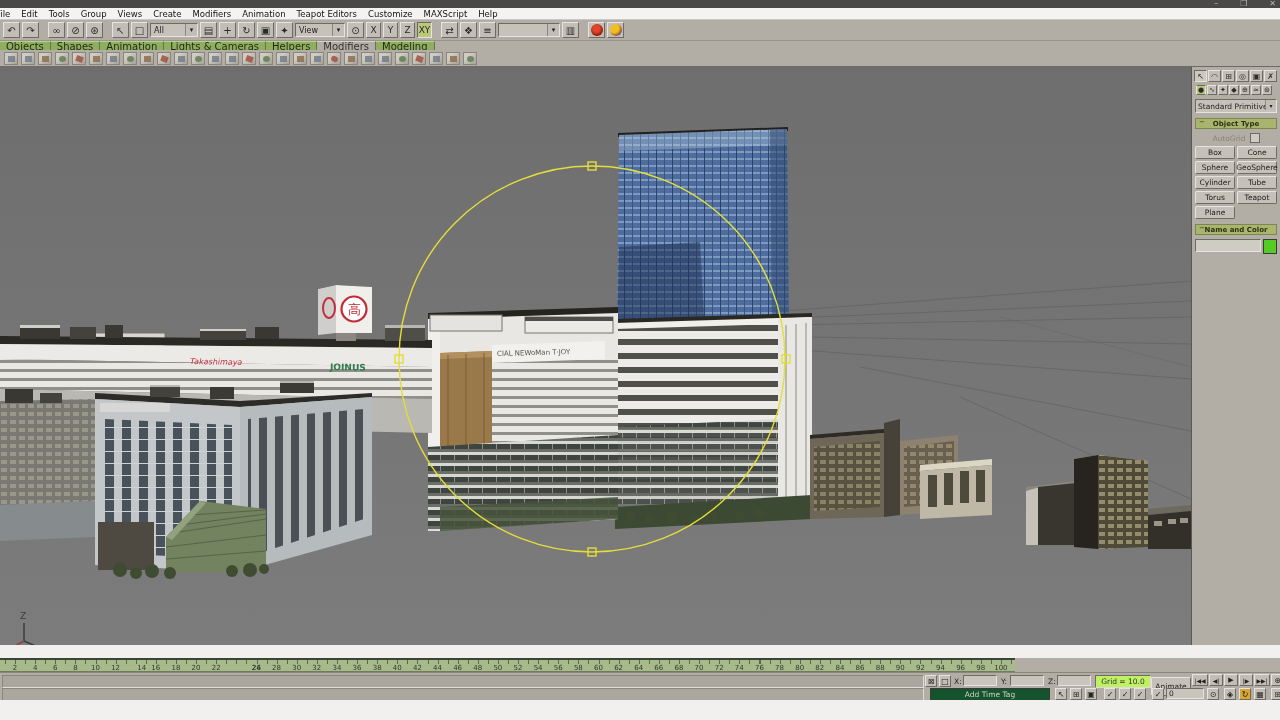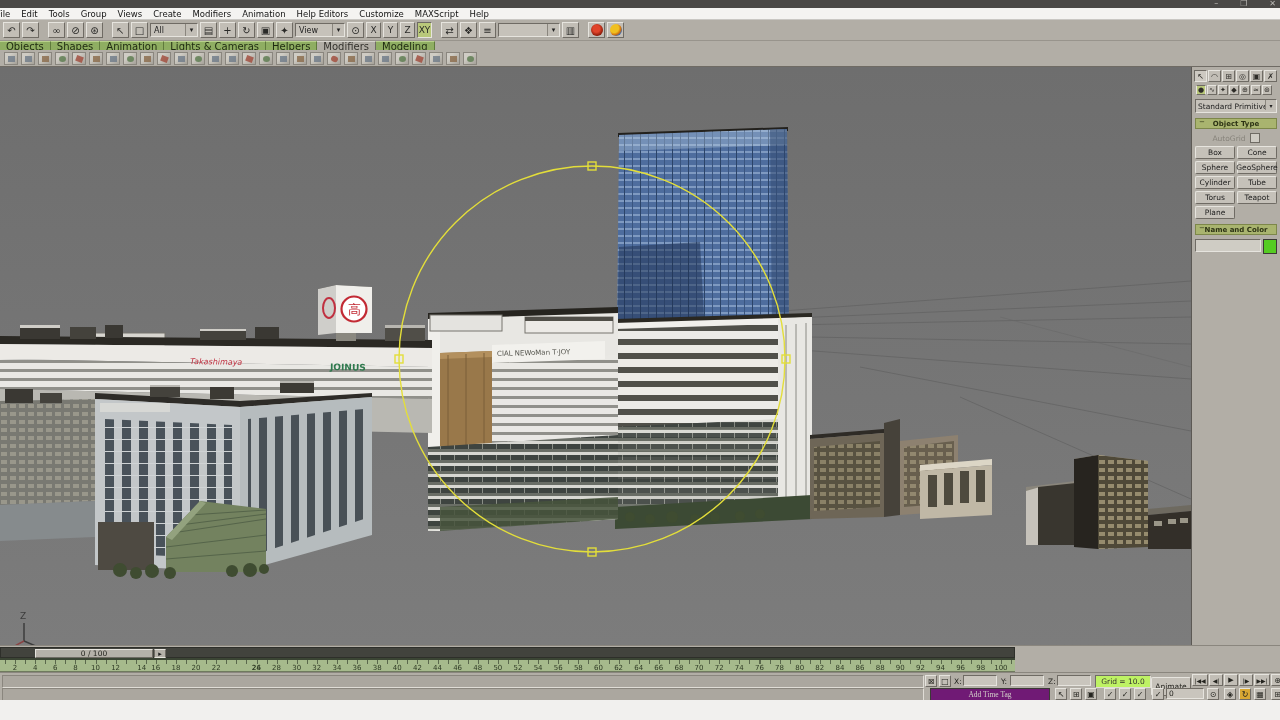--- a/index.html
+++ b/index.html
@@ -65,21 +65,21 @@
     background-image:repeating-linear-gradient(90deg,#5a684c 0 1px,transparent 1px 10.06px);background-size:1015px 4px;background-repeat:no-repeat;background-position:5px 0;background-color:#a6ba8c;}
   .ruler .lab{position:absolute;top:4px;transform:translateX(-50%);font-size:7px;color:#303c26;}
   .statusbar{position:absolute;left:0;top:672px;width:1280px;height:28px;background:#b2aea6;border-top:1px solid #8a867e;}
   .promptline{position:absolute;left:2px;top:2px;width:920px;height:11px;background:#aba79f;border:1px solid;border-color:#8a867e #e0ddd6 #e0ddd6 #8a867e;}
   .promptline2{position:absolute;left:2px;top:15px;width:920px;height:11px;background:#aba79f;border:1px solid;border-color:#8a867e #e0ddd6 #e0ddd6 #8a867e;}
   .sb{position:absolute;font-size:7.5px;color:#24241f;}
   .sb-icon{width:12px;height:12px;background:#c2beb6;border:1px solid;border-color:#e6e4de #6f6b64 #6f6b64 #e6e4de;display:flex;align-items:center;justify-content:center;font-size:8px;box-sizing:border-box;}
   .sb-field{height:11px;background:#c9c5bd;border:1px solid;border-color:#6f6b64 #e6e4de #e6e4de #6f6b64;box-sizing:border-box;font-size:7.5px;display:flex;align-items:center;padding-left:2px;}
   .gridbox{background:#bef264;border:1px solid;border-color:#6f6b64 #e0ddd6 #e0ddd6 #6f6b64;display:flex;align-items:center;justify-content:center;color:#33312c;}
   .animbtn{background:#c5c1b9;border:1px solid;border-color:#e6e4de #6f6b64 #6f6b64 #e6e4de;display:flex;align-items:center;justify-content:center;border-radius:2px;}
-  .timetag{background:#701a75;color:#d4d1cb;display:flex;align-items:center;justify-content:center;border:1px solid #3c3a36;font-family:Liberation Serif, serif;}
+  .timetag{background:#14532d;color:#d4d1cb;display:flex;align-items:center;justify-content:center;border:1px solid #3c3a36;}
   .navhl{background:#d9a833 !important;}
   .whitestrip{position:absolute;left:0;top:700px;width:1280px;height:20px;background:#f1f0ee;}
 </style>
 </head>
 <body>
 
 <div id="app">
 
   <div class="titlebar">
     <div class="winbtns">
@@ -91,21 +91,21 @@
 
   <div class="menubar">
     <span class="mi">File</span>
     <span class="mi">Edit</span>
     <span class="mi">Tools</span>
     <span class="mi">Group</span>
     <span class="mi">Views</span>
     <span class="mi">Create</span>
     <span class="mi">Modifiers</span>
     <span class="mi">Animation</span>
-    <span class="mi">Help Editors</span>
+    <span class="mi">Teapot Editors</span>
     <span class="mi">Customize</span>
     <span class="mi">MAXScript</span>
     <span class="mi">Help</span>
   </div>
 
   <div class="toolbar">
     <div class="ticon">↶</div>
     <div class="ticon">↷</div>
     <div class="tsep"></div>
     <div class="ticon">∞</div>
@@ -454,26 +454,20 @@
     <div class="rollout">
       <span class="minus">−</span>
       <span>Name and Color</span>
     </div>
     <div class="namerow">
       <div class="namefield"></div>
       <div class="swatch" style="background: rgb(85, 204, 34);"></div>
     </div>
   </div>
 
-  <div class="sliderrow">
-    <div class="slidertrack">
-      <div class="sliderhandle">0 / 100</div>
-      <div class="slidernext">▸</div>
-    </div>
-  </div>
 
   <div class="rulerrow">
     <div class="ruler" id="ruler">
         <span class="lab" style="left: 15px;">2</span>
         <span class="lab" style="left: 35.12px;">4</span>
         <span class="lab" style="left: 55.24px;">6</span>
         <span class="lab" style="left: 75.36px;">8</span>
         <span class="lab" style="left: 95.48px;">10</span>
         <span class="lab" style="left: 115.6px;">12</span>
         <span class="lab" style="left: 135.72px; margin-left: 6px;">14</span>

